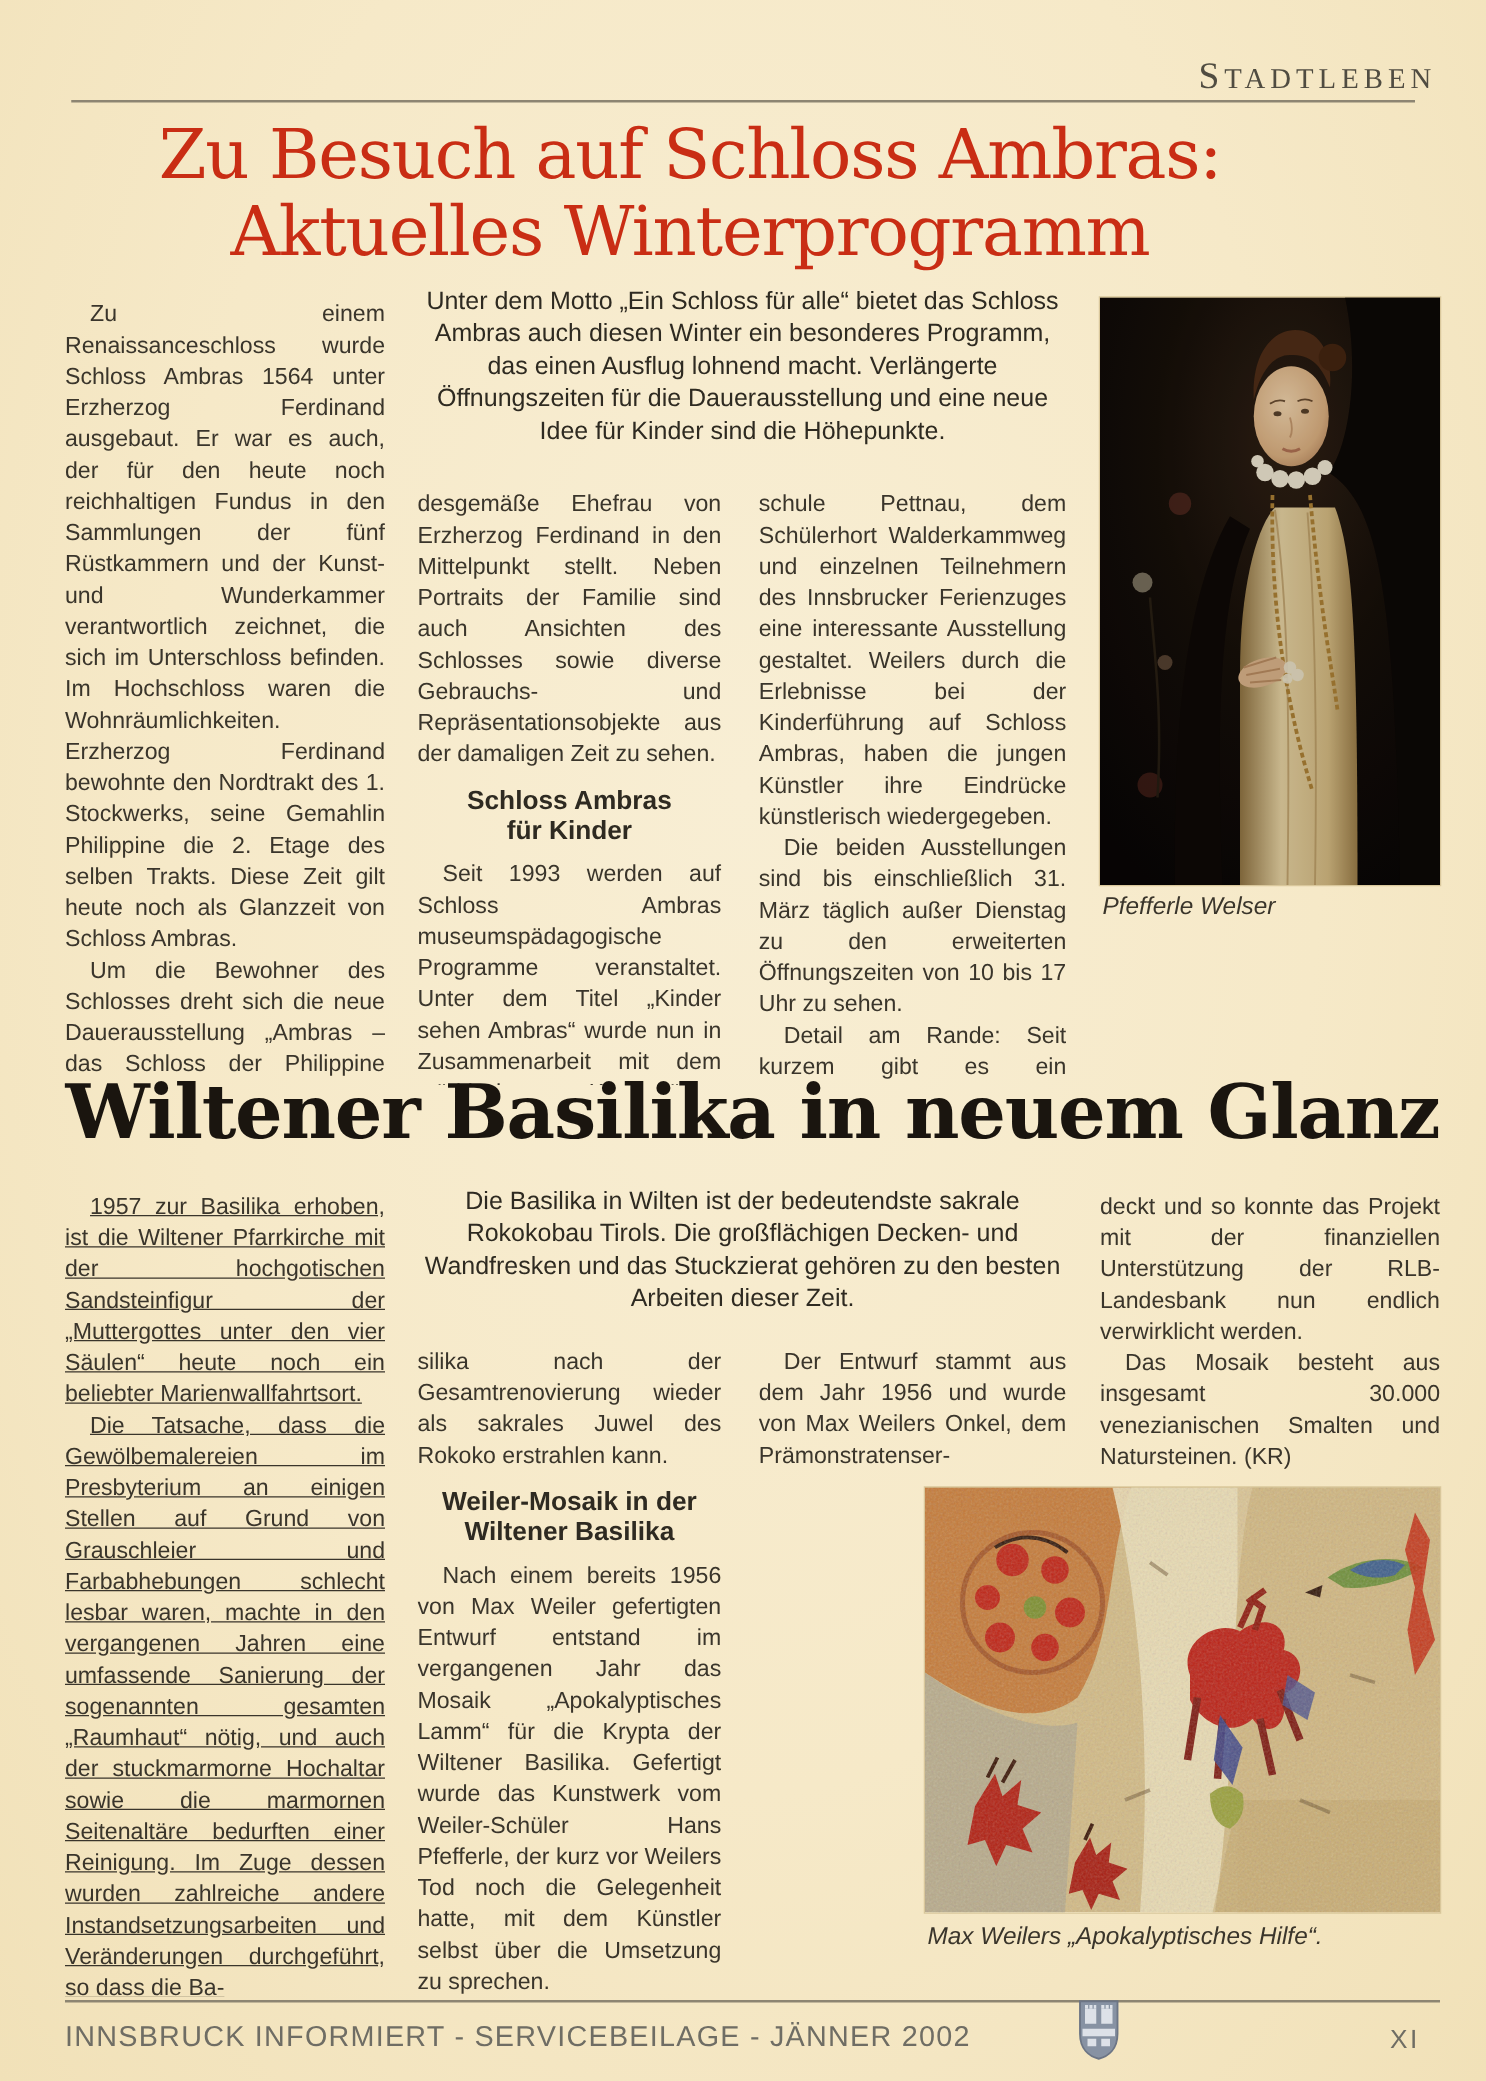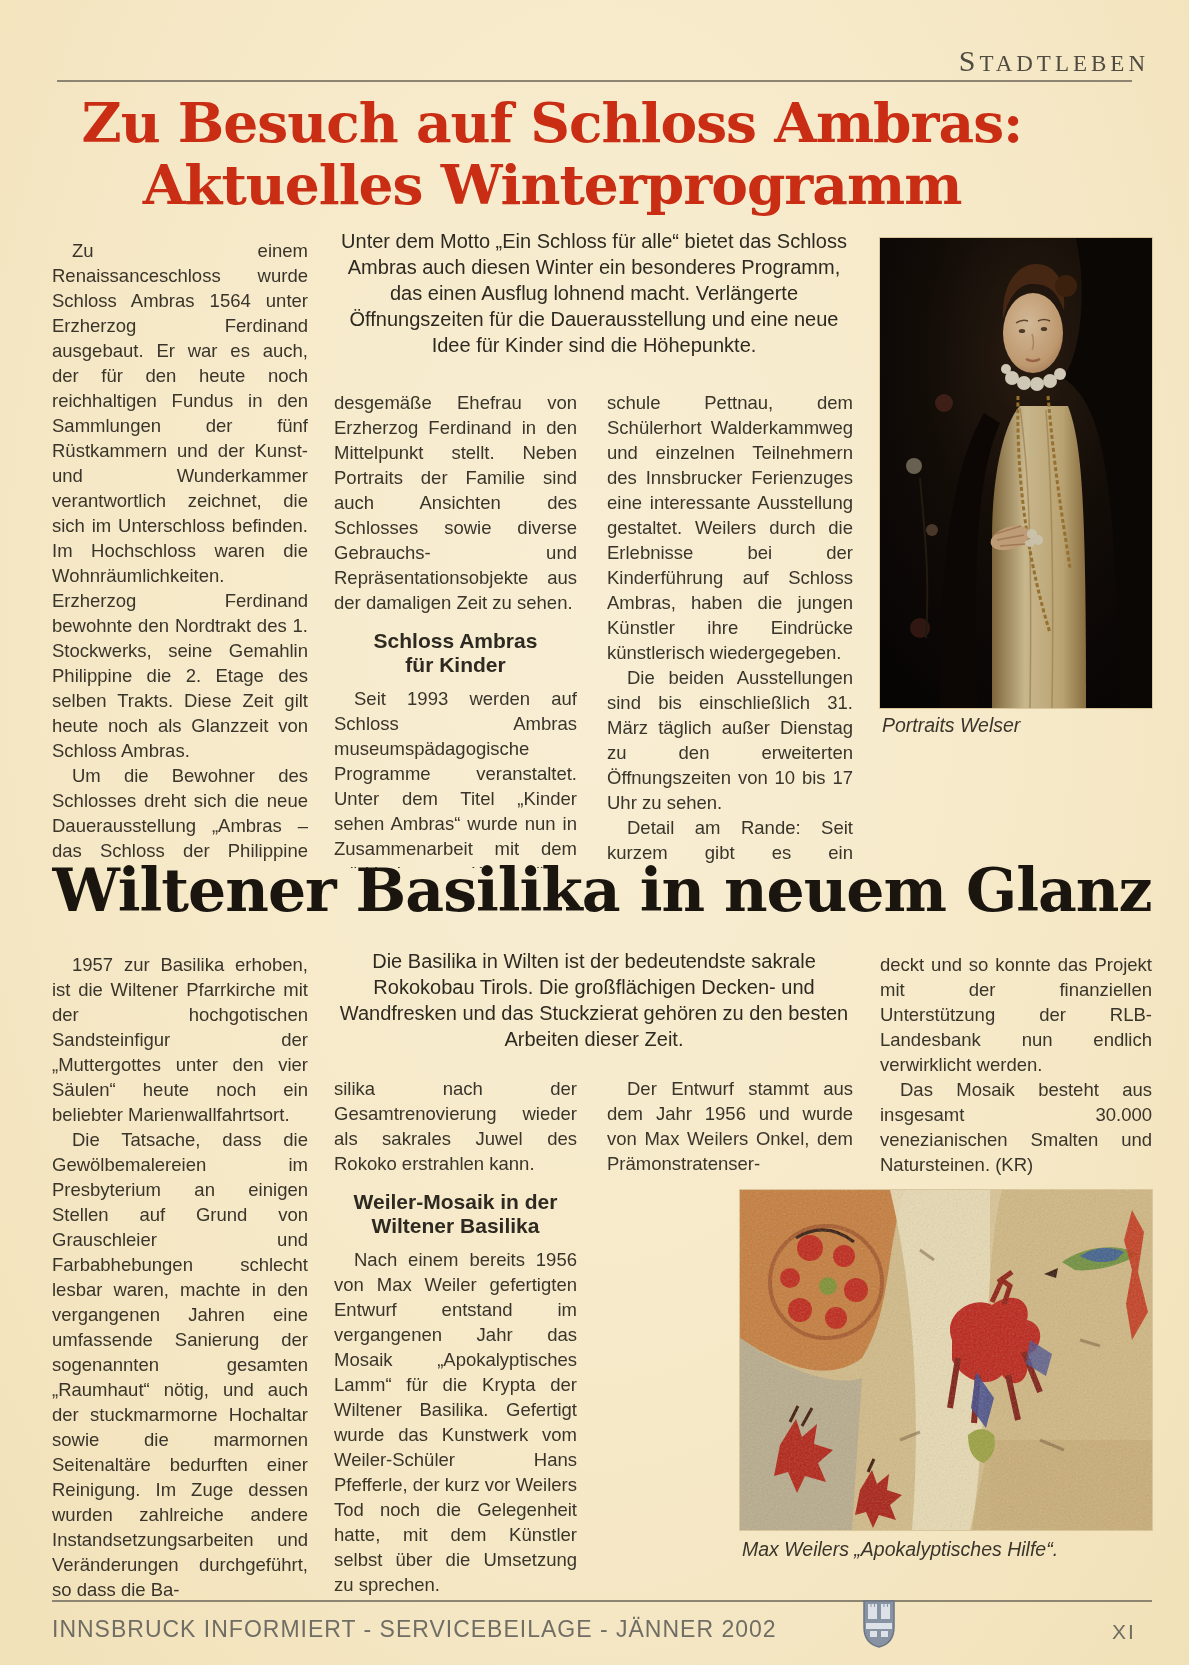--- a/index.html
+++ b/index.html
@@ -14,21 +14,21 @@
   
   .section-label {
     right:40px; top:44px; font-family:"Liberation Serif", serif;
     font-size:23px; letter-spacing:4px; color:#504c41;
   }
   .section-label::first-letter { font-size:30px; }
   .rule { height:2px; background:#8d8572; }
   
   .a1-title {
     left:52px; top:92px; width:1000px; text-align:center;
-    font-family:"DejaVu Serif","Liberation Serif",serif; font-weight:700;
+    font-family:"DejaVu Serif","Liberation Serif",serif; font-weight:400;
     font-size:55px; line-height:62px; color:#c92d14; letter-spacing:-1px;
   }
   .a2-headline {
     left:52px; top:858px; width:1100px; text-align:center;
     font-family:"DejaVu Serif","Liberation Serif",serif; font-weight:700;
     font-size:60px; line-height:64px; color:#1a150f; letter-spacing:-1px;
   }
   
   .col { text-align:justify; font-size:18.5px; line-height:25px; overflow:hidden; }
   .col p { margin:0; text-indent:20px; }
@@ -41,21 +41,21 @@
     margin:14px 0 9px; color:#2e2a21;
   }
   .caption { font-style:italic; font-size:19.5px; color:#3a352b; }
   
   .a1-col1 { left:52px;  top:238px;  width:256px; height:628px; }
   .a1-lede { left:334px; top:228px;  width:520px; }
   .a1-col2 { left:334px; top:390px;  width:243px; height:478px; }
   .a1-col3 { left:607px; top:390px;  width:246px; height:476px; }
   .a1-caption { left:882px; top:714px; width:270px; }
   .a1-col4 { left:880px; top:752px;  width:272px; height:112px; }
-  .a2-col1 { left:52px;  top:952px;  width:256px; height:645px; }
+  .a2-col1 { left:52px;  top:952px;  width:256px; height:645px;text-decoration:underline; }
   .a2-lede { left:334px; top:948px;  width:520px; }
   .a2-col2 { left:334px; top:1076px; width:243px; height:520px; }
   .a2-col3-wide   { left:607px; top:1076px; width:246px; height:106px; }
   .a2-col3-narrow { left:607px; top:1182px; width:116px; height:400px; }
   .a2-col4 { left:880px; top:952px;  width:272px; height:236px; }
   .a2-caption { left:742px; top:1538px; width:412px; }
   
   .portrait { left:880px; top:238px; width:272px; height:470px; box-shadow:0 0 0 1px #d9c79b; }
   .mosaic   { left:740px; top:1190px; width:412px; height:340px; box-shadow:0 0 0 1px #d9c79b; }
   .portrait svg, .mosaic svg { display:block; }
@@ -158,21 +158,21 @@
         <g fill="#e7dfc8" opacity="0.9">
           <circle cx="152" cy="296" r="5"></circle>
             <circle cx="158" cy="302" r="5"></circle>
             <circle cx="150" cy="305" r="4"></circle>
         </g>
         <rect width="272" height="470" fill="none"></rect>
       </g>
       <rect width="272" height="470" fill="#000" opacity="0.12" style="mix-blend-mode:multiply"></rect>
     </svg>
   </div>
-  <div class="abs a1-caption caption">Portraits Welser</div>
+  <div class="abs a1-caption caption">Pfefferle Welser</div>
 
 
   <div class="abs a2-headline">Wiltener Basilika in neuem Glanz</div>
   <div class="abs a2-lede lede">Die Basilika in Wilten ist der bedeutendste sakrale Rokokobau Tirols. Die großflächigen Decken- und Wandfresken und das Stuckzierat gehören zu den besten Arbeiten dieser Zeit.</div>
 
   <div class="abs col a2-col1">
     <p>1957 zur Basilika erhoben, ist die Wiltener Pfarrkirche mit der hochgotischen Sandsteinfigur der „Muttergottes unter den vier Säulen“ heute noch ein beliebter Marienwallfahrtsort.</p>
     <p>Die Tatsache, dass die Gewölbemalereien im Presbyterium an einigen Stellen auf Grund von Grauschleier und Farbabhebungen schlecht lesbar waren, machte in den vergangenen Jahren eine umfassende Sanierung der sogenannten gesamten „Raumhaut“ nötig, und auch der stuckmarmorne Hochaltar sowie die marmornen Seitenaltäre bedurften einer Reinigung. Im Zuge dessen wurden zahlreiche andere Instandsetzungsarbeiten und Veränderungen durchgeführt, so dass die Ba-</p>
   </div>
 

